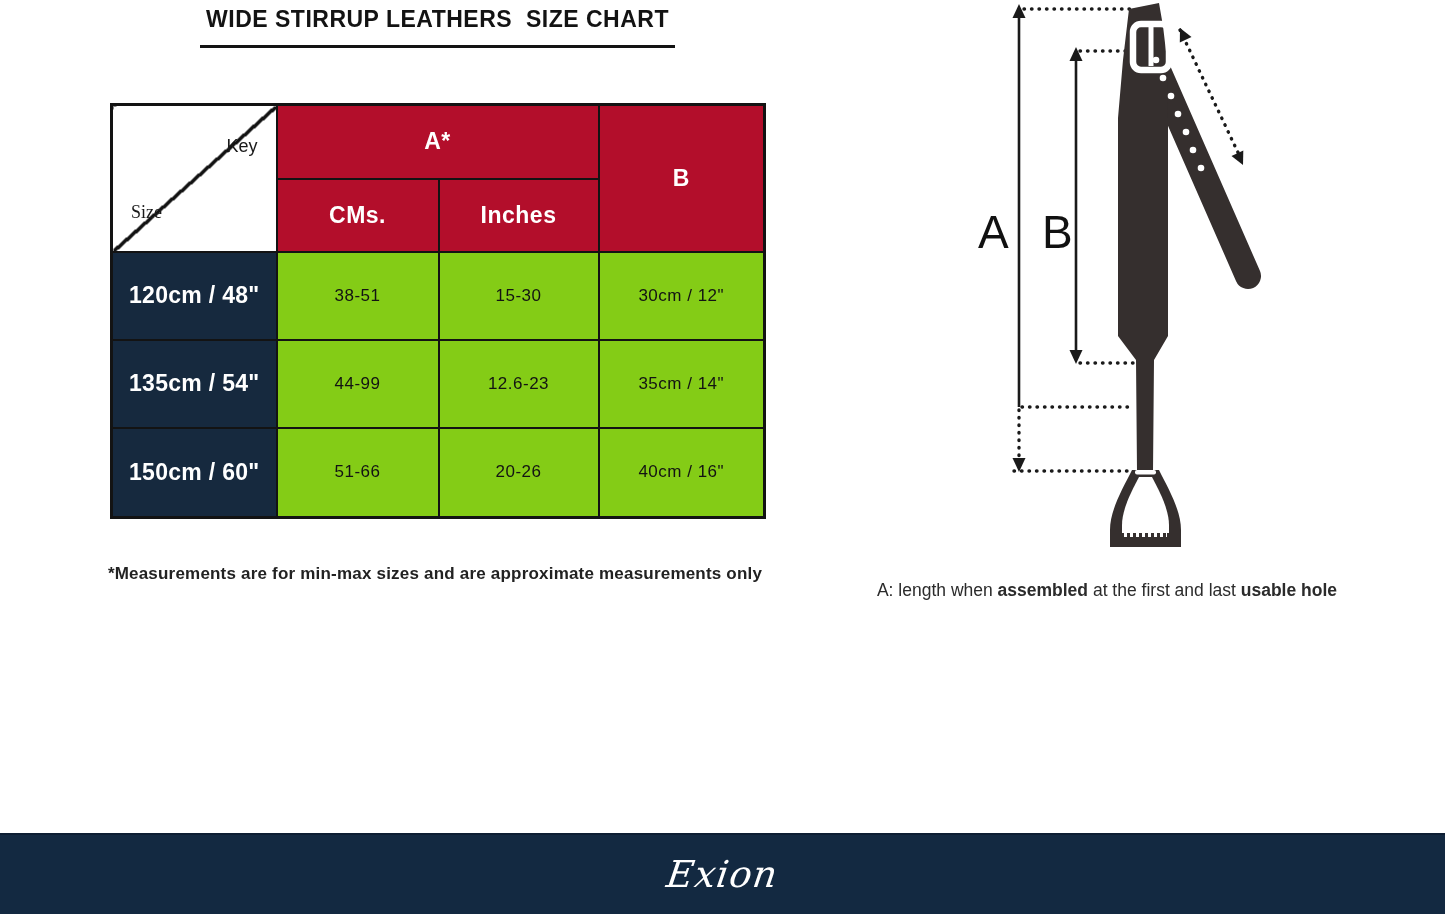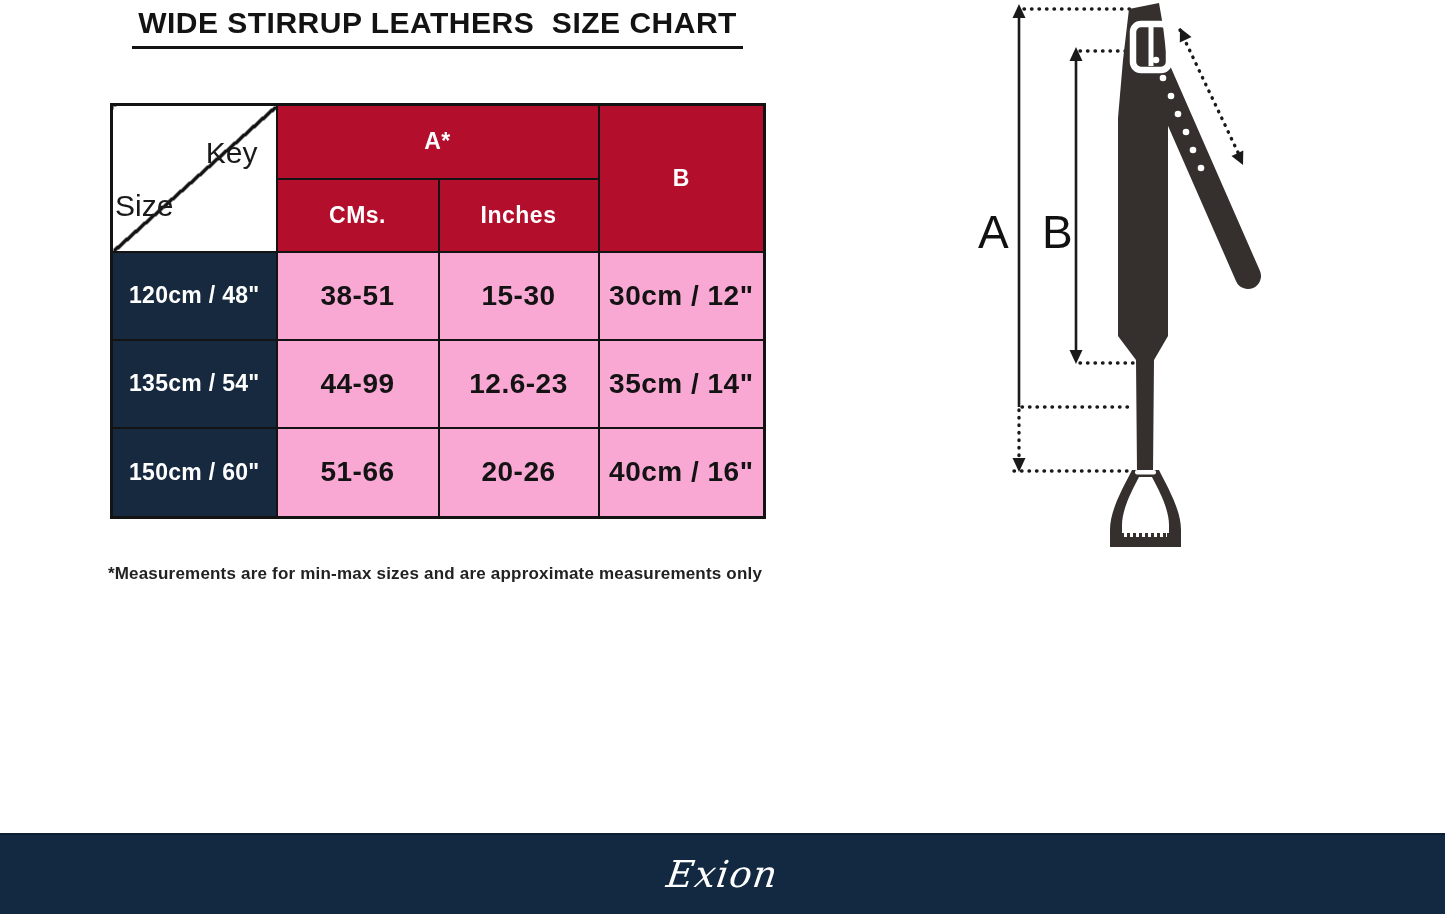--- a/index.html
+++ b/index.html
@@ -6,51 +6,51 @@
   body {
     width:1445px; height:914px; position:relative; overflow:hidden;
     background:#ffffff;
     font-family:"Liberation Sans", sans-serif;
     color:#131313;
   }
 
   
   .page-title-wrap { position:absolute; top:6px; left:0; width:875px; text-align:center; }
   .page-title {
-    display:inline-block; font-size:30px; font-weight:bold; letter-spacing:.5px;
+    display:inline-block; font-size:23px; font-weight:bold; letter-spacing:.5px;
     white-space:pre; color:#131313;
-    border-bottom:3.5px solid #131313; padding:0 6px 6px;
+    border-bottom:3.5px solid #131313; padding:0 6px 12px;
   }
 
   
   .size-table {
     position:absolute; left:110px; top:103px;
     border-collapse:collapse; table-layout:fixed;
     border:3px solid #131313;
   }
   .size-table td {
     border:2.5px solid #131313; text-align:center; vertical-align:middle; padding:0;
   }
   .cell-red {
     background:var(--color-red,#b30e2b); color:#ffffff;
     font-weight:bold; font-size:23px; letter-spacing:.5px;
   }
   .cell-size {
     background:var(--color-navy,#16293e); color:#ffffff;
     font-weight:bold; font-size:23px; letter-spacing:.3px;
   }
-  .cell-val { background:#f9a8d4; font-weight:bold; font-size:28px; letter-spacing:.5px; }
+  .cell-val { background:#84cc16; font-weight:normal; font-size:17px; letter-spacing:.5px; }
   .corner-cell {
-    position:relative; background:#ffffff; font-size:30px; color:#1a1a1a;
+    position:relative; background:#ffffff; font-size:18px; color:#1a1a1a;
     background-image:linear-gradient(to bottom right,
       transparent calc(50% - 1.8px), #131313 calc(50% - 1.8px),
       #131313 calc(50% + 1.8px), transparent calc(50% + 1.8px));
   }
   .corner-key  { position:absolute; top:30px; right:18px; }
-  .corner-size { position:absolute; bottom:28px; left:2px; }
+  .corner-size { position:absolute; bottom:28px; left:18px;font-family:Liberation Serif, serif; }
 
   
   .footnote {
     position:absolute; top:564px; left:50px; width:770px; text-align:center;
     font-size:17px; font-weight:bold; color:#222222; letter-spacing:.2px;
   }
 
   
   .diagram-svg { position:absolute; left:940px; top:0; }
 
@@ -172,17 +172,18 @@
 
   <g>
     <path fill="#352f2e" d="M192,470 L219,470 C228,488 241,510 241,530 L241,547 L170,547 L170,530 C170,510 183,488 192,470 Z"></path>
     <path fill="#ffffff" d="M199,477 L212,477 C220,492 229,510 229,525 L229,533 L182,533 L182,525 C182,510 191,492 199,477 Z"></path>
     <line x1="184" y1="535" x2="227" y2="535" stroke="#ffffff" stroke-width="4" stroke-dasharray="3 3"></line>
     <rect x="195" y="470" width="21" height="4.5" rx="2" fill="#ffffff"></rect>
   </g>
 </svg>
 
 <div class="diagram-captions">
+  <div><span>A: length when </span><span class="cap-bold">assembled</span><span> at the first and last </span><span class="cap-bold">usable hole</span></div>
 </div>
 
 <div class="footer-bar">
   <span class="brand-logo">Exion</span>
 </div>
 
 </body></html>

